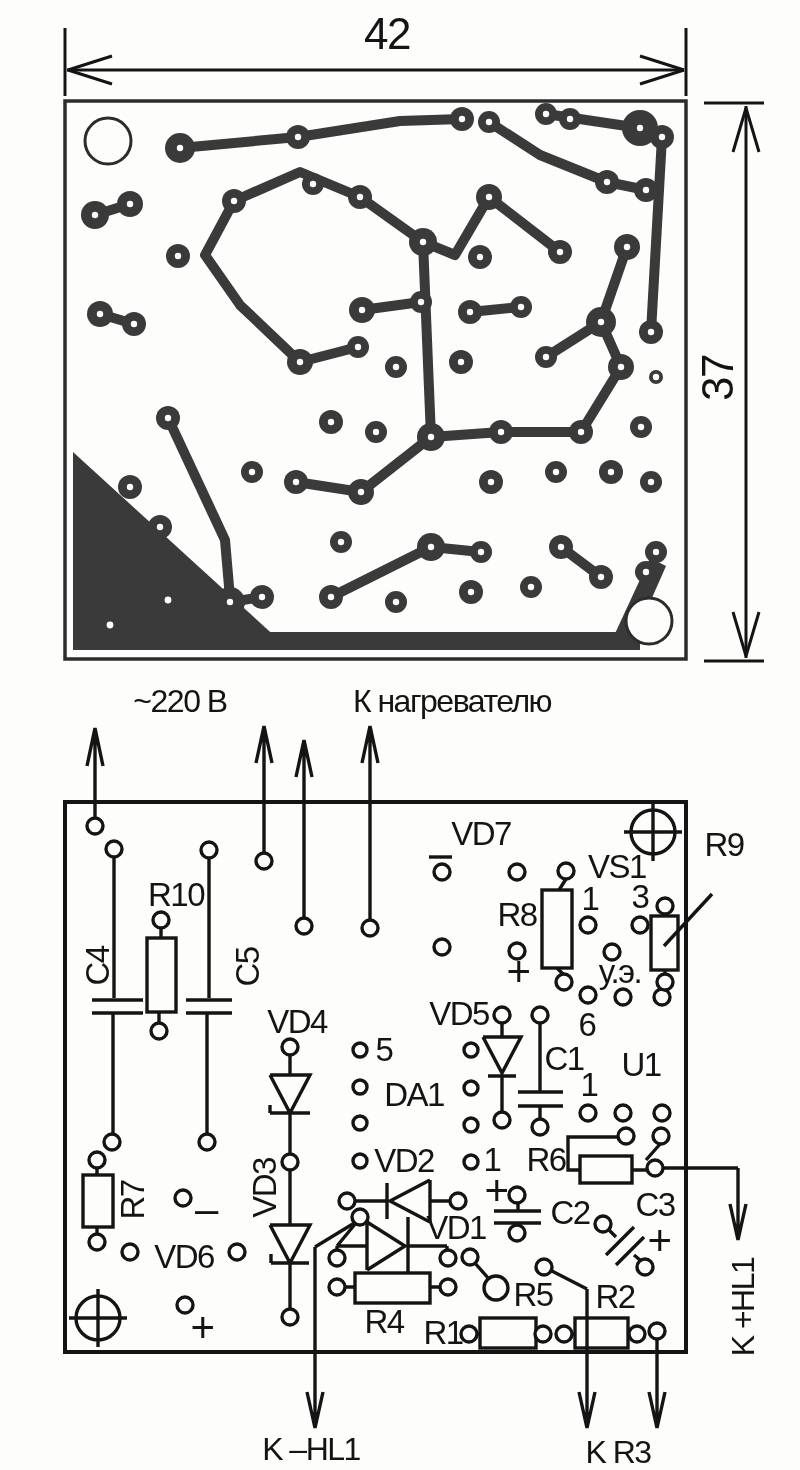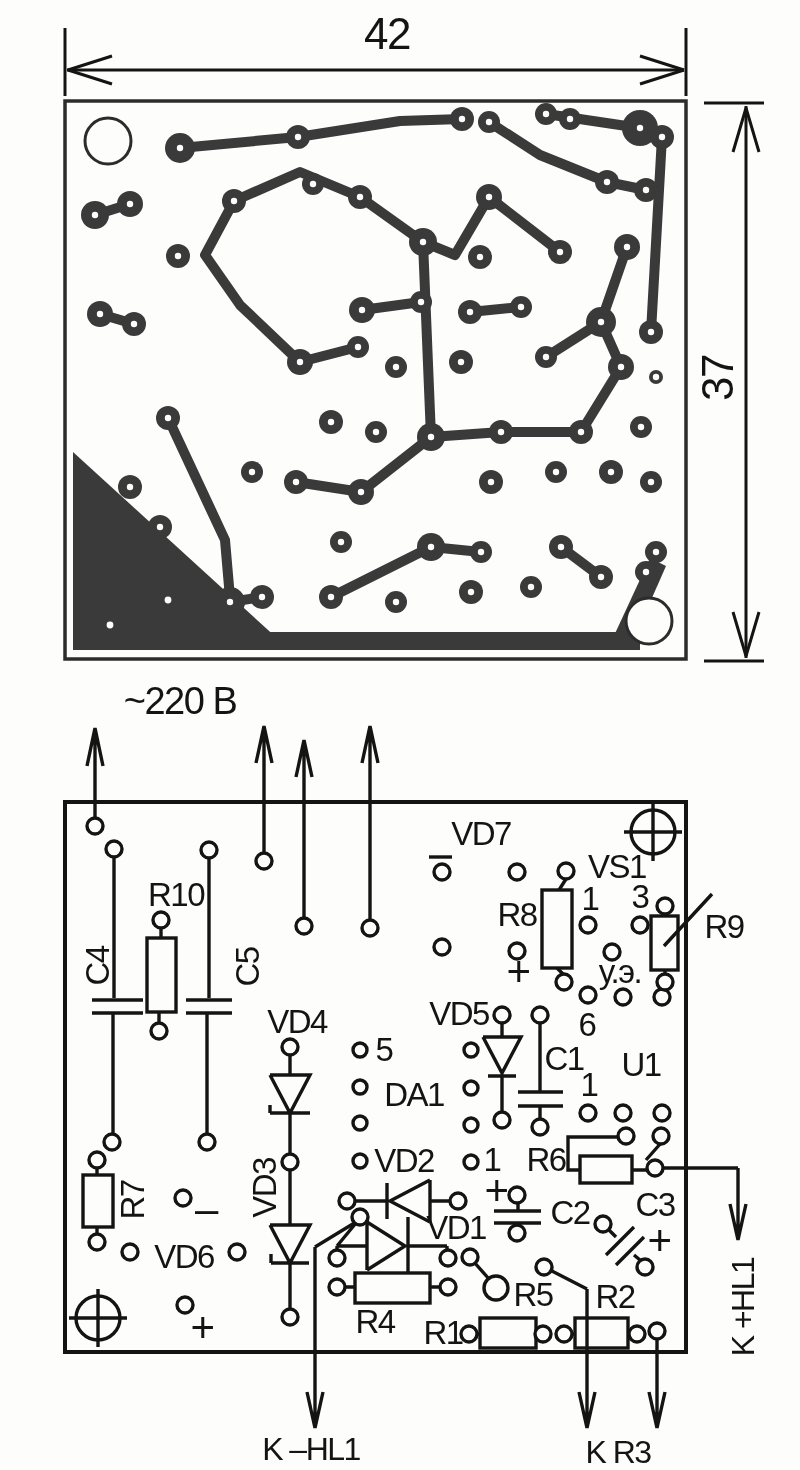--- a/index.html
+++ b/index.html
@@ -3,21 +3,21 @@
 <meta charset="utf-8">
 <style>
   html,body{margin:0;padding:0;background:#ffffff;}
   .stage{position:relative;width:800px;height:1470px;background:#fdfdfb;
          font-family:"Liberation Sans",sans-serif;color:#141414;overflow:hidden;}
   .stage svg{position:absolute;left:0;top:0;}
   .lbl{position:absolute;transform:translate(-50%,-50%);font-size:33px;
        letter-spacing:-1.5px;white-space:nowrap;line-height:1;}
   .rot{transform:translate(-50%,-50%) rotate(-90deg);}
   .dim{font-size:44px;}
-  .conn{font-size:38px;}
+  .conn{font-size:32px;}
   .kline{font-size:32px;}
   .sign{font-size:42px;}
   .caption{font-size:46px;font-weight:bold;letter-spacing:0;}
 </style>
 </head>
 <body>
 
 <div class="stage">
 
 <svg width="800" height="1470" viewBox="0 0 800 1470">
@@ -387,27 +387,28 @@
           <circle cx="637" cy="1334" r="8" fill="#fdfdfb" stroke="#141414" stroke-width="3.4"></circle>
           <circle cx="657" cy="1331" r="8" fill="#fdfdfb" stroke="#141414" stroke-width="3.4"></circle>
         </g>
   </g>
 </svg>
 
 <div class="lbl dim" style="left:387px;top:34px">42</div>
 <div class="lbl dim rot" style="left:718px;top:378px">37</div>
 
 <div class="lbl conn" style="left:180px;top:701px">~220 В</div>
+<div class="lbl conn" style="left:452px;top:701px">К нагревателю</div>
 
 <div class="lbl" style="left:481px;top:833px">VD7</div>
 <div class="lbl" style="left:617px;top:866px">VS1</div>
 <div class="lbl" style="left:517px;top:914px">R8</div>
 <div class="lbl" style="left:590px;top:898px">1</div>
 <div class="lbl" style="left:640px;top:896px">3</div>
-<div class="lbl" style="left:724px;top:926px">R9</div>
+<div class="lbl" style="left:724px;top:844px">R9</div>
 <div class="lbl" style="left:620px;top:971px">у.э.</div>
 <div class="lbl sign" style="left:518px;top:972px">+</div>
 
 <div class="lbl" style="left:459px;top:1013px">VD5</div>
 <div class="lbl" style="left:564px;top:1058px">C1</div>
 <div class="lbl" style="left:587px;top:1024px">6</div>
 <div class="lbl" style="left:589px;top:1084px">1</div>
 <div class="lbl" style="left:641px;top:1064px">U1</div>
 <div class="lbl" style="left:384px;top:1049px">5</div>
 <div class="lbl" style="left:414px;top:1094px">DA1</div>
@@ -419,21 +420,21 @@
 <div class="lbl rot" style="left:97px;top:966px">C4</div>
 <div class="lbl rot" style="left:247px;top:967px">C5</div>
 <div class="lbl" style="left:297px;top:1021px">VD4</div>
 <div class="lbl rot" style="left:264px;top:1188px">VD3</div>
 <div class="lbl rot" style="left:132px;top:1200px">R7</div>
 <div class="lbl sign" style="left:206px;top:1209px">–</div>
 <div class="lbl" style="left:184px;top:1256px">VD6</div>
 <div class="lbl sign" style="left:202px;top:1328px">+</div>
 
 <div class="lbl" style="left:456px;top:1227px">VD1</div>
-<div class="lbl" style="left:375px;top:1321px">R4</div>
+<div class="lbl" style="left:384px;top:1321px">R4</div>
 <div class="lbl" style="left:533px;top:1294px">R5</div>
 <div class="lbl" style="left:443px;top:1332px">R1</div>
 <div class="lbl" style="left:615px;top:1296px">R2</div>
 <div class="lbl" style="left:570px;top:1212px">C2</div>
 <div class="lbl" style="left:655px;top:1204px">C3</div>
 <div class="lbl sign" style="left:496px;top:1191px">+</div>
 <div class="lbl sign" style="left:659px;top:1241px">+</div>
 
 <div class="lbl kline" style="left:311px;top:1449px">K –HL1</div>
 <div class="lbl kline" style="left:618px;top:1452px">K R3</div>

